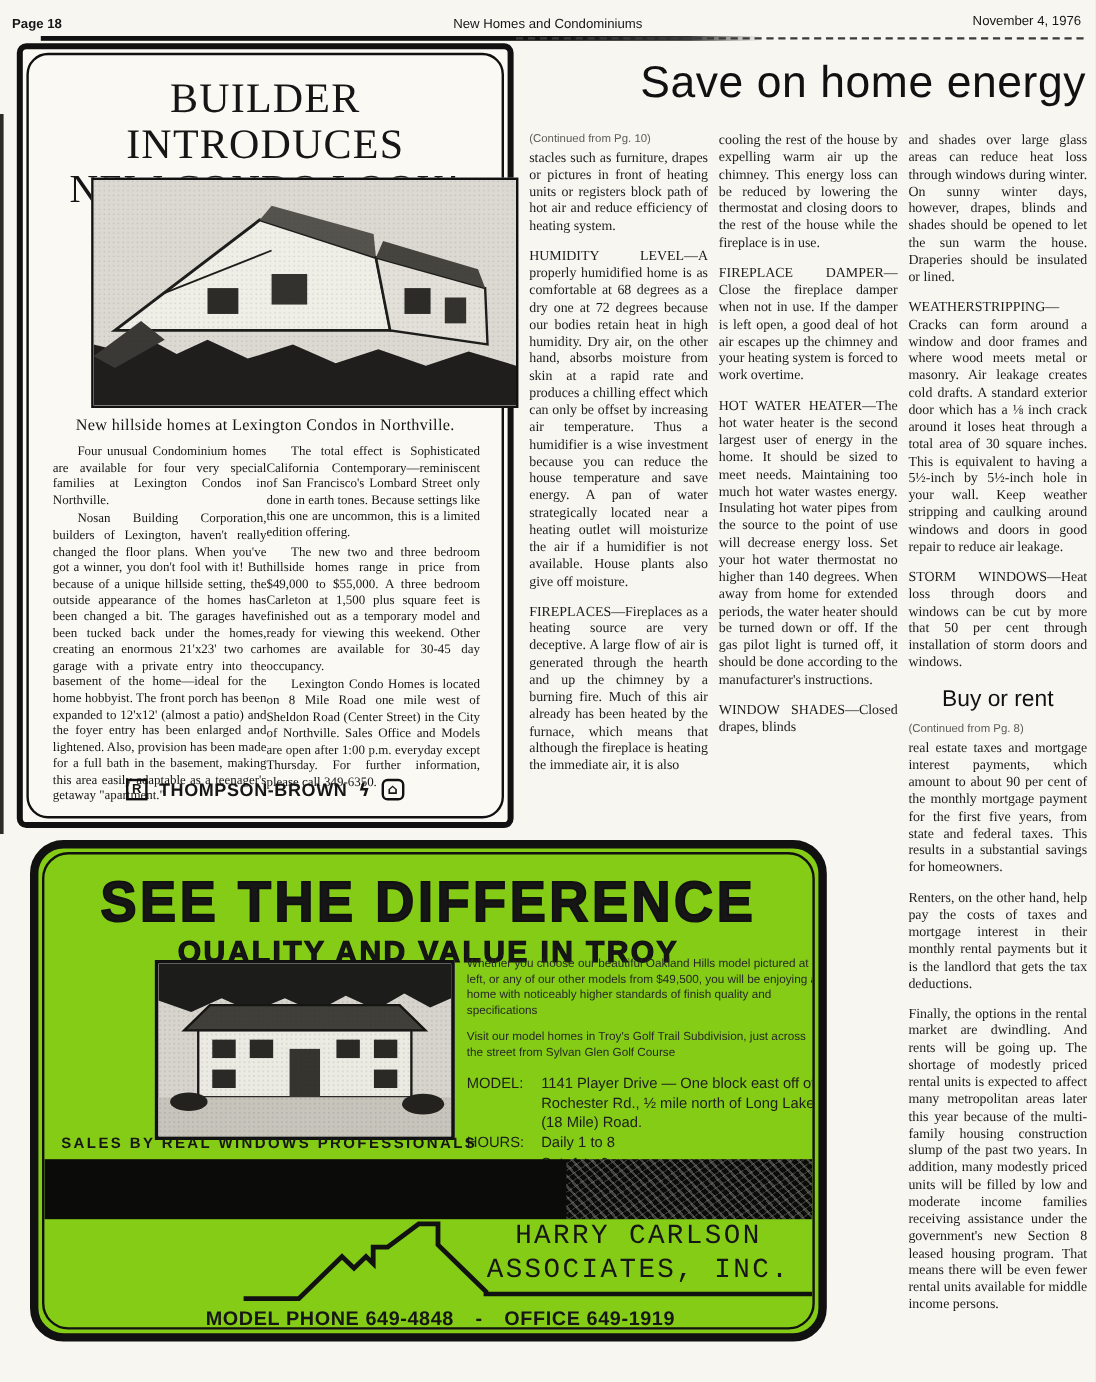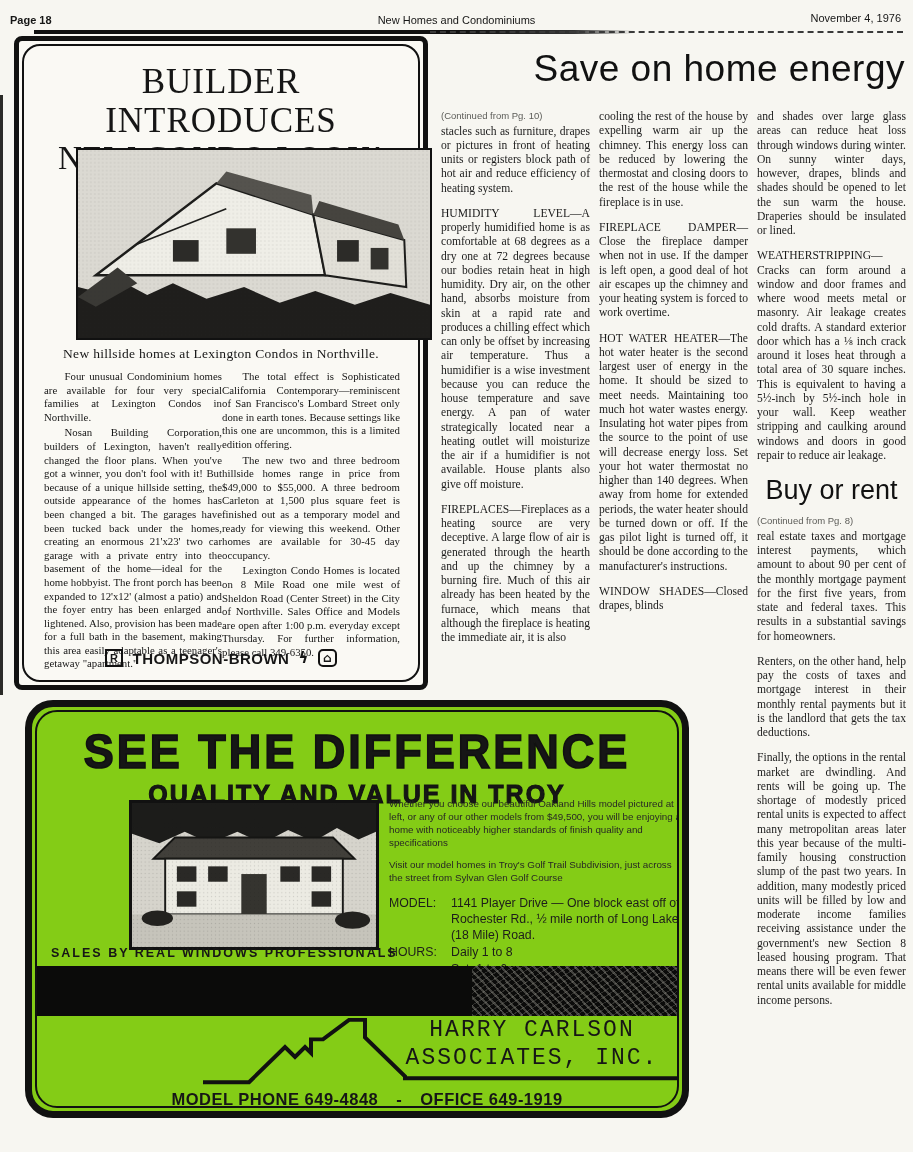--- a/index.html
+++ b/index.html
@@ -51,21 +51,21 @@
 
   
   .energy-head { position:absolute; left:455px; top:48px; width:450px; text-align:right;
                  font-family:"Liberation Sans", sans-serif; font-size:37px;
                  font-weight:400; letter-spacing:0.5px; color:#111; }
   .ecol { position:absolute; top:110px; width:149px;
           font-size:11.6px; line-height:1.23; text-align:justify; color:#1b1b1b; }
   .ecol p { margin-bottom:11px; }
   .ecol1 { left:441px; } .ecol2 { left:599px; } .ecol3 { left:757px; }
   .continued { font-size:9.5px; color:#5c5c58; margin-bottom:3px; font-family:"Liberation Sans", sans-serif; }
-  .buy-head { font-family:"Liberation Sans", sans-serif; font-size:27px; font-weight:400;
+  .buy-head { font-family:"Liberation Sans", sans-serif; font-size:19px; font-weight:400;
               text-align:center; margin:10px 0 8px; color:#111; }
 
   
   .ad-troy { position:absolute; left:25px; top:700px; width:664px; height:418px;
              border:7px solid #111; border-radius:28px; background:#84cc16; }
   .ad-troy-inner { position:absolute; inset:3px; border:2px solid #111; border-radius:22px;
                    overflow:hidden; }
   .troy-title { margin-top:14px; text-align:center;
                 font-family:"Liberation Sans", sans-serif; font-weight:700;
                 font-size:45px; letter-spacing:3px; transform:scale(1,1.05);
@@ -181,20 +181,21 @@
   <div class="ecol ecol2">
     <p>cooling the rest of the house by expelling warm air up the chimney. This energy loss can be reduced by lowering the thermostat and closing doors to the rest of the house while the fireplace is in use.</p>
     <p>FIREPLACE DAMPER—Close the fireplace damper when not in use. If the damper is left open, a good deal of hot air escapes up the chimney and your heating system is forced to work overtime.</p>
     <p>HOT WATER HEATER—The hot water heater is the second largest user of energy in the home. It should be sized to meet needs. Maintaining too much hot water wastes energy. Insulating hot water pipes from the source to the point of use will decrease energy loss. Set your hot water thermostat no higher than 140 degrees. When away from home for extended periods, the water heater should be turned down or off. If the gas pilot light is turned off, it should be done according to the manufacturer's instructions.</p>
     <p>WINDOW SHADES—Closed drapes, blinds</p>
   </div>
 
   <div class="ecol ecol3">
     <p>and shades over large glass areas can reduce heat loss through windows during winter. On sunny winter days, however, drapes, blinds and shades should be opened to let the sun warm the house. Draperies should be insulated or lined.</p>
     <p>WEATHERSTRIPPING—Cracks can form around a window and door frames and where wood meets metal or masonry. Air leakage creates cold drafts. A standard exterior door which has a ⅛ inch crack around it loses heat through a total area of 30 square inches. This is equivalent to having a 5½-inch by 5½-inch hole in your wall. Keep weather stripping and caulking around windows and doors in good repair to reduce air leakage.</p>
+    <p>STORM WINDOWS—Heat loss through doors and windows can be cut by more that 50 per cent through installation of storm doors and windows.</p>
 
     <div class="buy-head">Buy or rent</div>
     <div class="continued">(Continued from Pg. 8)</div>
     <p>real estate taxes and mortgage interest payments, which amount to about 90 per cent of the monthly mortgage payment for the first five years, from state and federal taxes. This results in a substantial savings for homeowners.</p>
     <p>Renters, on the other hand, help pay the costs of taxes and mortgage interest in their monthly rental payments but it is the landlord that gets the tax deductions.</p>
     <p>Finally, the options in the rental market are dwindling. And rents will be going up. The shortage of modestly priced rental units is expected to affect many metropolitan areas later this year because of the multi-family housing construction slump of the past two years. In addition, many modestly priced units will be filled by low and moderate income families receiving assistance under the government's new Section 8 leased housing program. That means there will be even fewer rental units available for middle income persons.</p>
   </div>
 
   <div class="ad-troy">
     <div class="ad-troy-inner">

